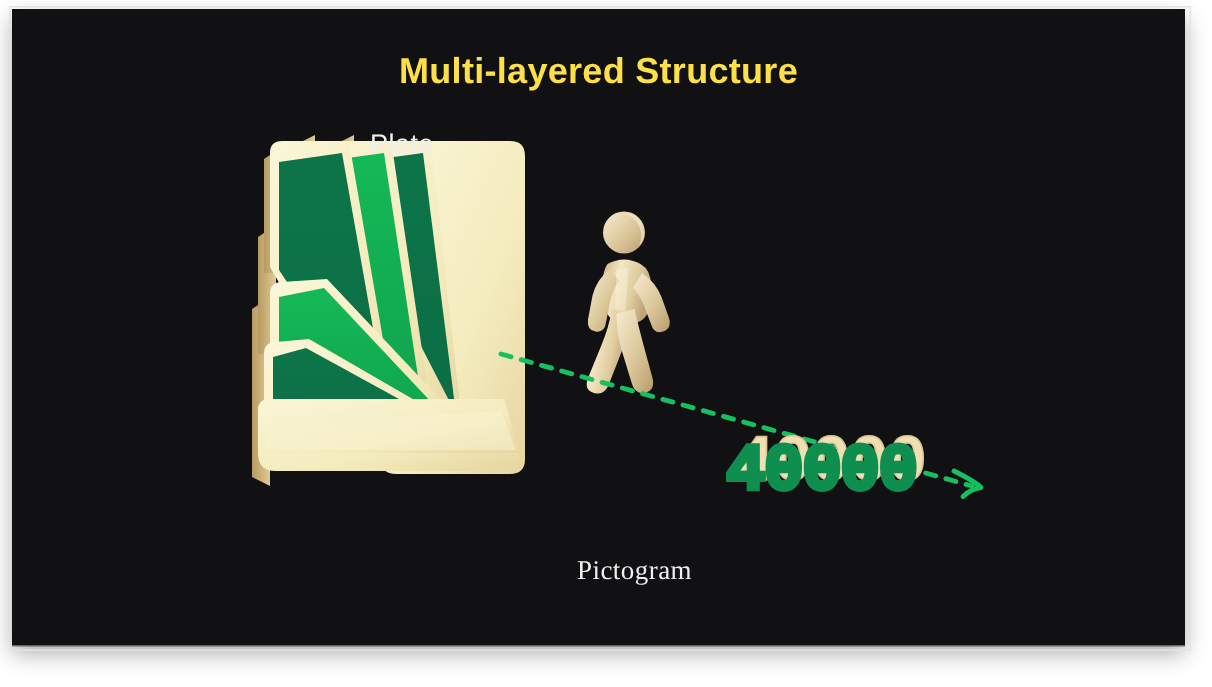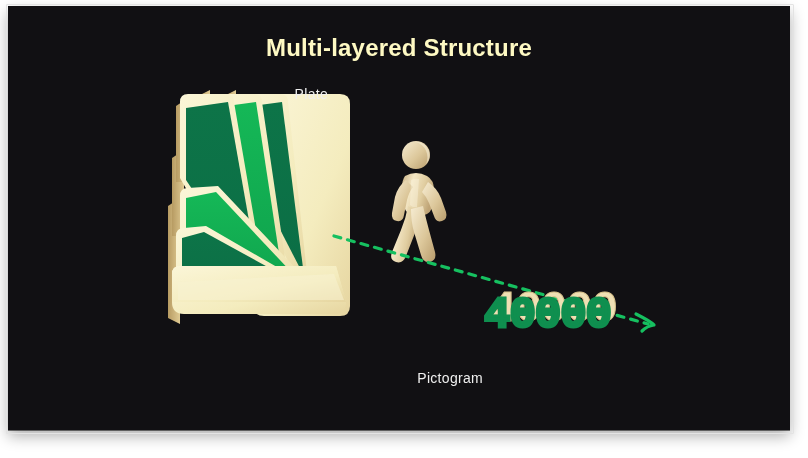--- a/index.html
+++ b/index.html
@@ -20,32 +20,32 @@
   .panel-frame{
     position:absolute;left:6px;top:4px;width:786px;height:428px;
     border:1px solid #e3e3e3;border-radius:1px;
     pointer-events:none;
   }
 
   
   .title{
     position:absolute;left:0;top:28px;width:782px;
     text-align:center;
-    color:#fef9c3;
+    color:#fde047;
     font-size:24px;font-weight:bold;letter-spacing:.2px;
   }
 
   
   .label{
     position:absolute;top:364px;
-    color:#efefef;font-size:14px;letter-spacing:.3px;
-    text-align:right;
+    color:#efefef;font-size:18px;letter-spacing:.3px;
+    text-align:center;
   }
   .label.plate{left:200px;width:120px;}
-  .label.picto{left:355px;width:120px;}
+  .label.picto{left:355px;width:120px;font-family:Liberation Serif, serif;}
   .label.record{left:490px;width:120px;}
 
   
   .plate{position:absolute;left:150px;top:80px;width:200px;height:240px;}
   .plate svg{display:block;}
 
   
   .pictogram{position:absolute;left:375px;top:130px;width:80px;height:150px;}
 
   

